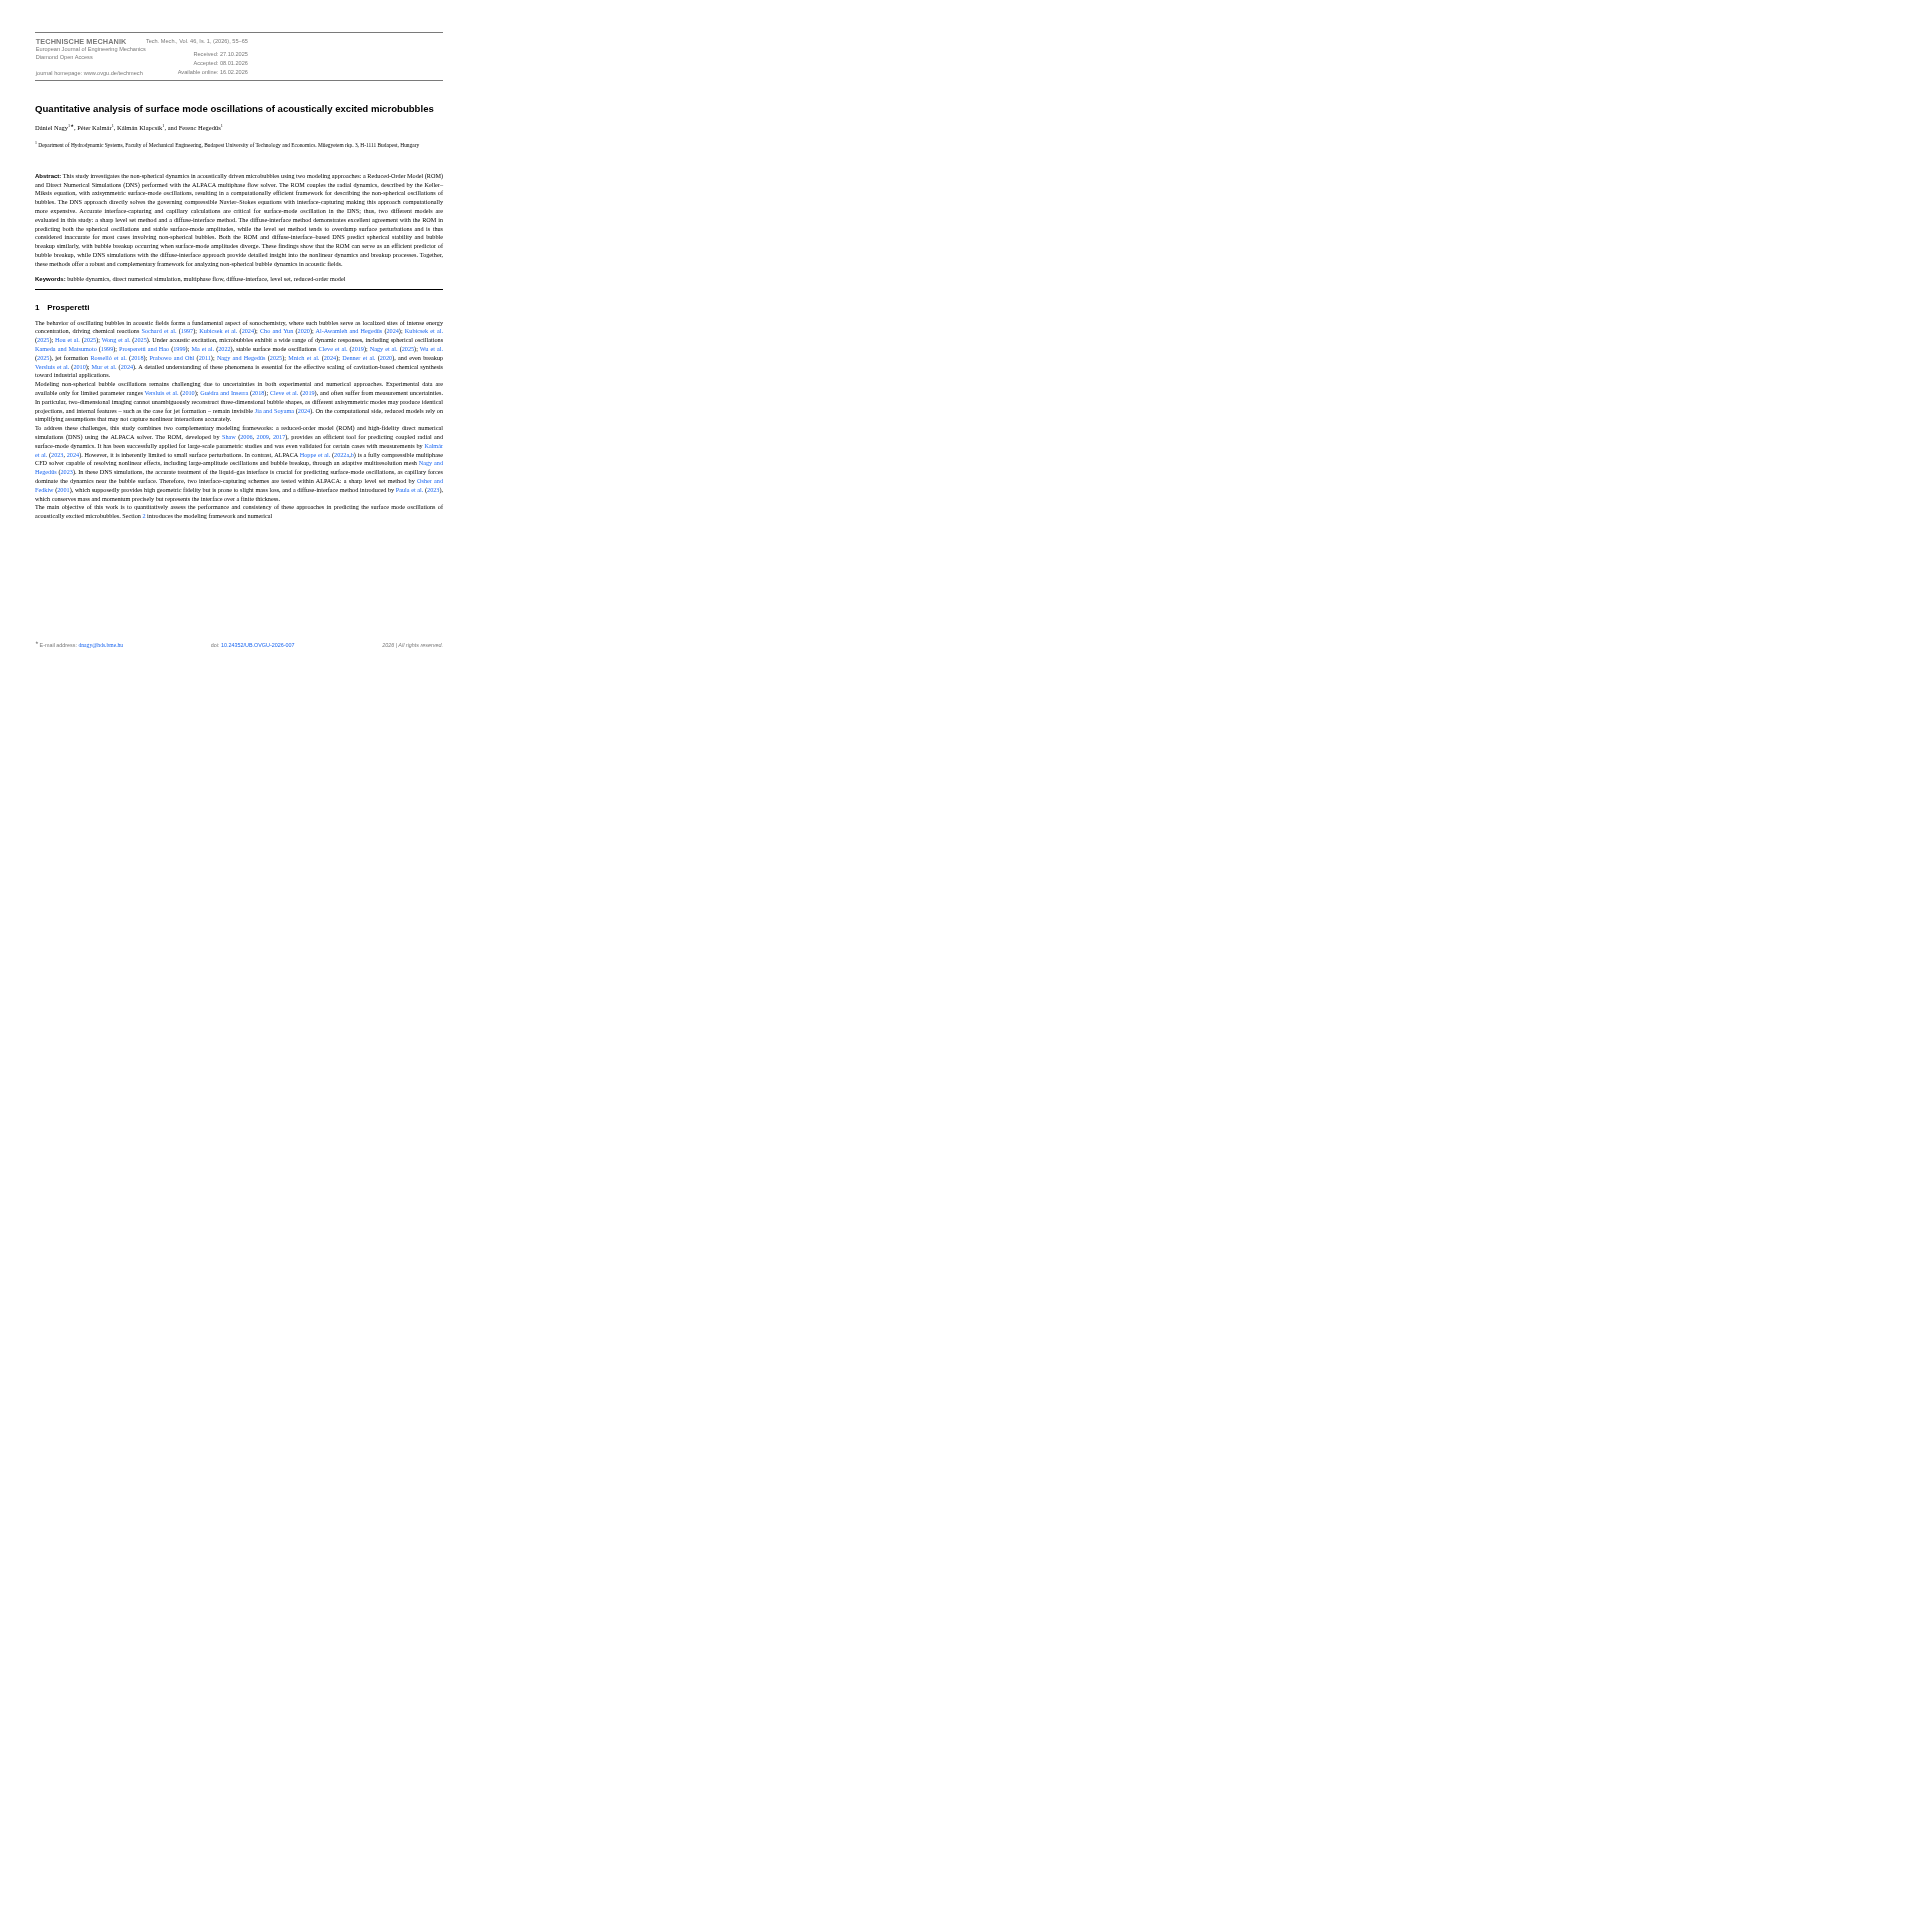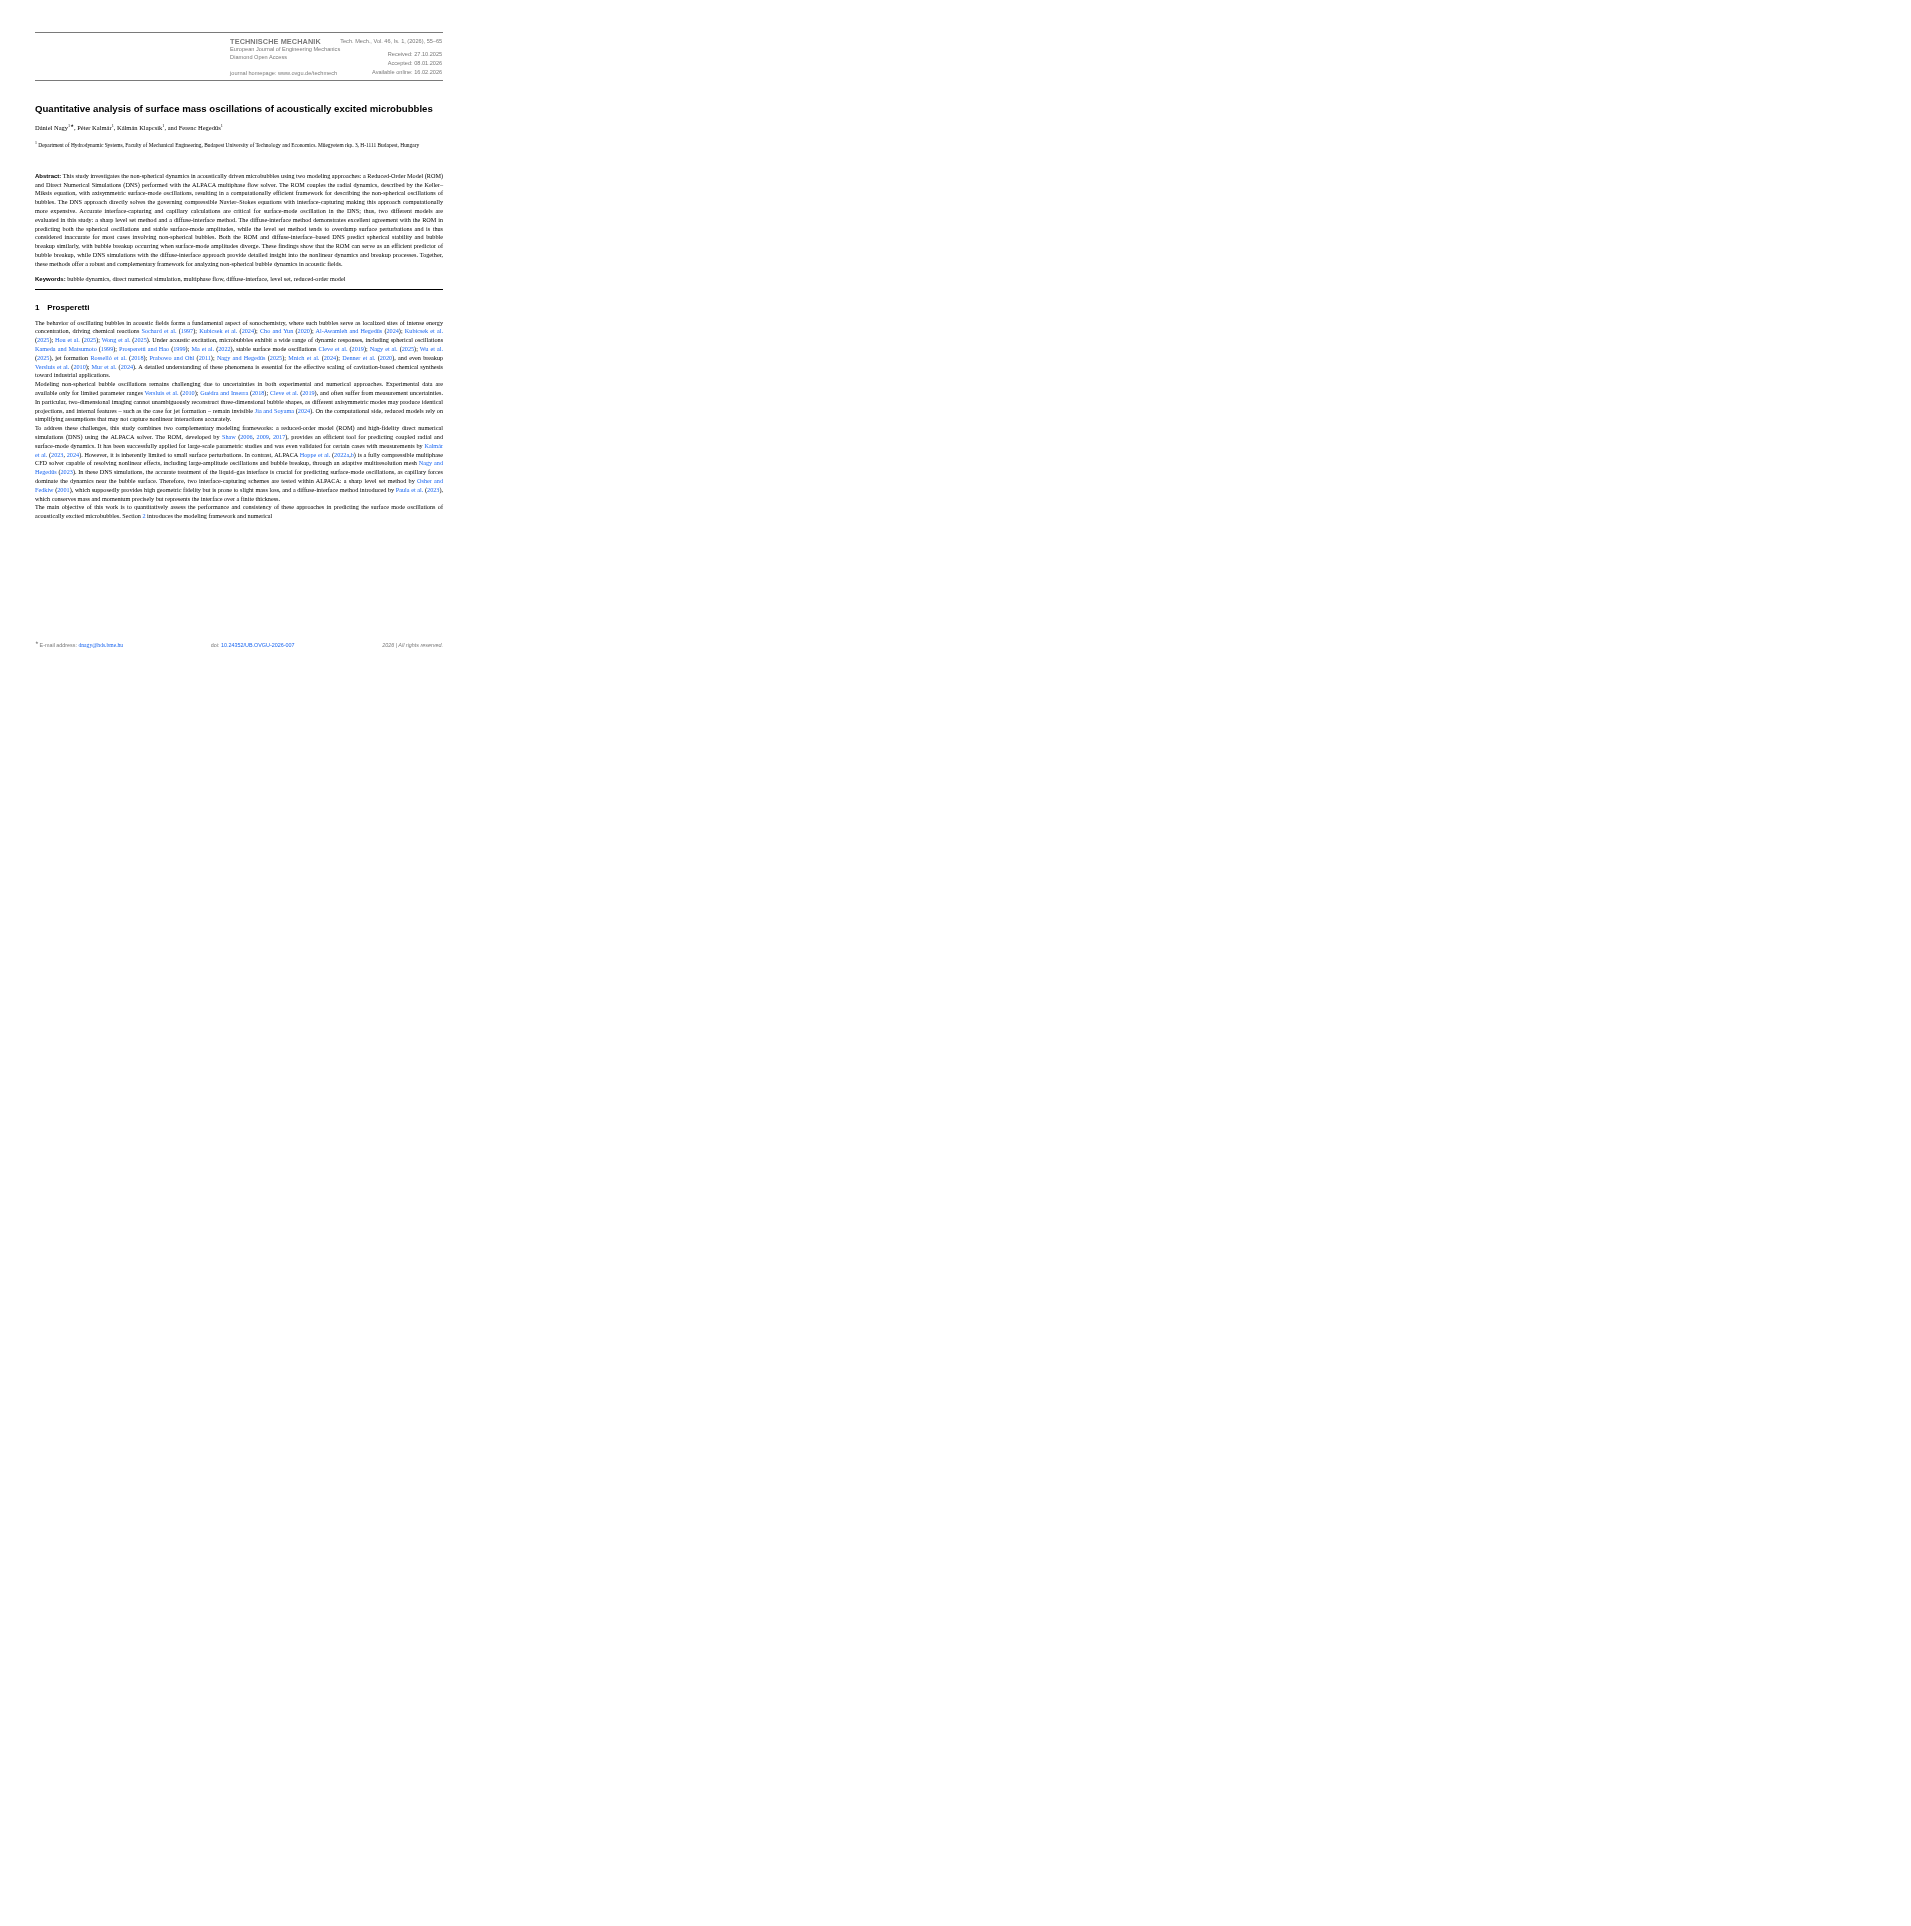--- a/index.html
+++ b/index.html
@@ -12,21 +12,21 @@
   .page {
     position: absolute; inset: 0;
     padding: 0 35px; box-sizing: border-box;
   }
   
   .header-band {
     margin-top: 32px;
     border-top: 1.2px solid var(--gray);
     border-bottom: 1.2px solid var(--gray);
     padding: 4.6px 0.8px 3.9px 0.8px;
-    display: flex; justify-content: flex-end;
+    display: flex; justify-content: flex-start;
     min-height: 37px;
     font-family: "Liberation Sans", sans-serif;
     color: var(--gray);
   }
   .header-left { display: flex; flex-direction: column; }
   .journal-name { font-size: 7.3px; font-weight: bold; letter-spacing: 0.1px; line-height: 1.2; }
   .journal-sub { font-size: 5.6px; line-height: 1.35; }
   .homepage-line { font-size: 5.6px; margin-top: auto; padding-top: 6.2px; }
   .header-right { display: flex; flex-direction: column; text-align: right; font-size: 5.6px; }
   .issue-info { line-height: 1.3; }
@@ -91,21 +91,21 @@
     <div class="header-right">
       <div class="issue-info">Tech. Mech., Vol. 46, Is. 1, (2026), 55–65</div>
       <div class="dates">
         <div>Received: 27.10.2025</div>
         <div>Accepted: 08.01.2026</div>
         <div>Available online: 16.02.2026</div>
       </div>
     </div>
   </div>
 
-  <h1 class="title">Quantitative analysis of surface mass oscillations of acoustically excited microbubbles</h1>
+  <h1 class="title">Quantitative analysis of surface mode oscillations of acoustically excited microbubbles</h1>
 
   <div class="authors"><span>Dániel Nagy<sup>1★</sup></span>, <span>Péter Kalmár<sup>1</sup></span>, <span>Kálmán Klapcsik<sup>1</sup></span>, and <span>Ferenc Hegedűs<sup>1</sup></span></div>
 
   <div class="affiliation"><sup>1</sup> <span>Department of Hydrodynamic Systems, Faculty of Mechanical Engineering, Budapest University of Technology and Economics. Műegyetem rkp. 3, H-1111 Budapest, Hungary</span></div>
 
   <p class="abstract"><span class="block-label">Abstract:</span> <span>This study investigates the non-spherical dynamics in acoustically driven microbubbles using two modeling approaches: a Reduced-Order Model (ROM) and Direct Numerical Simulations (DNS) performed with the ALPACA multiphase flow solver. The ROM couples the radial dynamics, described by the Keller–Miksis equation, with axisymmetric surface-mode oscillations, resulting in a computationally efficient framework for describing the non-spherical oscillations of bubbles. The DNS approach directly solves the governing compressible Navier–Stokes equations with interface-capturing making this approach computationally more expensive. Accurate interface-capturing and capillary calculations are critical for surface-mode oscillation in the DNS; thus, two different models are evaluated in this study: a sharp level set method and a diffuse-interface method. The diffuse-interface method demonstrates excellent agreement with the ROM in predicting both the spherical oscillations and stable surface-mode amplitudes, while the level set method tends to overdamp surface perturbations and is thus considered inaccurate for most cases involving non-spherical bubbles. Both the ROM and diffuse-interface–based DNS predict spherical stability and bubble breakup similarly, with bubble breakup occurring when surface-mode amplitudes diverge. These findings show that the ROM can serve as an efficient predictor of bubble breakup, while DNS simulations with the diffuse-interface approach provide detailed insight into the nonlinear dynamics and breakup processes. Together, these methods offer a robust and complementary framework for analyzing non-spherical bubble dynamics in acoustic fields.</span></p>
 
   <p class="keywords"><span class="block-label">Keywords:</span> <span>bubble dynamics, direct numerical simulation, multiphase flow, diffuse-interface, level set, reduced-order model</span></p>
 
   <div class="rule-black"></div>

